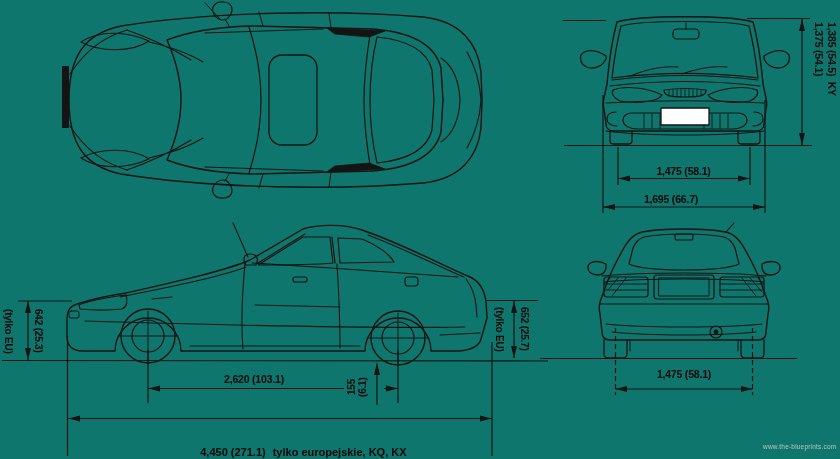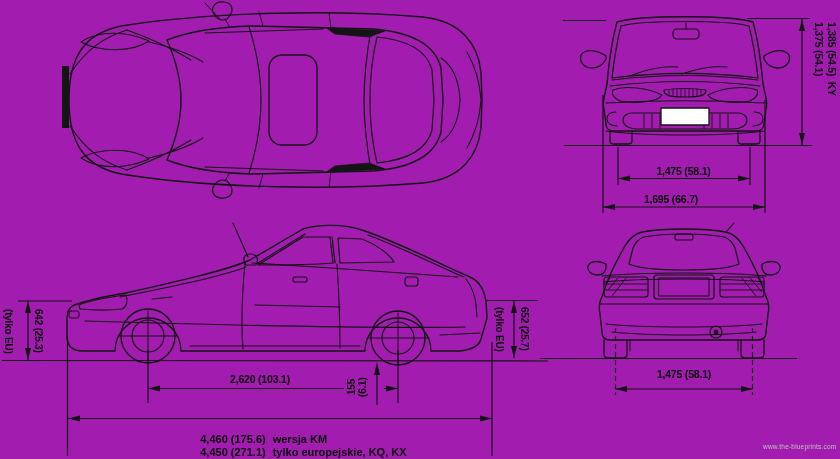--- a/index.html
+++ b/index.html
@@ -1,16 +1,16 @@
 <!DOCTYPE html>
 <html><head>
 <meta charset="utf-8">
 <style>
   html,body{margin:0;padding:0;background:#fff;}
-  .canvas{position:relative;width:840px;height:459px;background:#a21caf;overflow:hidden;
+  .canvas{position:relative;width:840px;height:459px;background:#0f766e;overflow:hidden;
           font-family:"Liberation Sans",sans-serif;color:#0a0a0a;}
   .art{position:absolute;}
   .art path,.art rect,.art circle,.art line{vector-effect:non-scaling-stroke;}
   .dim{position:absolute;font-weight:bold;font-size:10.5px;line-height:1;letter-spacing:-0.2px;
        color:#0a0a0a;white-space:pre;}
   .dim.center{text-align:center;}
   .vtext{position:absolute;font-weight:bold;font-size:10px;line-height:1;letter-spacing:-0.2px;
          color:#0a0a0a;white-space:pre;writing-mode:vertical-lr;}
   .vtext.mid{text-align:center;}
   .vtext.ccw{writing-mode:vertical-rl;transform:rotate(180deg);}
@@ -146,33 +146,30 @@
 
   <div class="dim center" style="left:617px;top:166px;width:133px;">1,475 (58.1)</div>
   <div class="dim center" style="left:602px;top:194px;width:138px;">1,695 (66.7)</div>
 
   <div class="vtext" style="left:813px;top:22px;height:130px;font-size:10.5px;">1,375 (54.1)</div>
   <div class="vtext" style="left:826px;top:22px;height:130px;font-size:10.5px;">1,385 (54.5)  KY</div>
 
   <div class="vtext mid" style="left:3px;top:301px;height:60px;">(tylko EU)</div>
   <div class="vtext mid" style="left:33px;top:301px;height:60px;">642 (25.3)</div>
 
-  <div class="dim center" style="left:190px;top:374px;width:140px;text-align:center;">2,620 (103.1)</div>
+  <div class="dim center" style="left:184px;top:374px;width:140px;text-align:center;">2,620 (103.1)</div>
 
   <div class="vtext ccw mid" style="left:347px;top:370px;height:34px;">155</div>
   <div class="vtext ccw mid" style="left:358px;top:368px;height:38px;">(6.1)</div>
 
   <div class="vtext mid" style="left:494px;top:300px;height:58px;">(tylko EU)</div>
   <div class="vtext mid" style="left:519px;top:300px;height:58px;">652 (25.7)</div>
 
   <div class="dim center" style="left:615px;top:369px;width:138px;">1,475 (58.1)</div>
 
-  <div class="len-row" style="left:188px;top:420px;">
-    <span class="val">4,460 (175.6)</span><span>wersja KM</span>
-  </div>
   <div class="len-row" style="left:188px;top:433px;">
     <span class="val">4,450 (271.1)</span><span>tylko europejskie, KQ, KX</span>
   </div>
   <div class="len-row" style="left:188px;top:446px;">
     
   </div>
 
   <div class="watermark" style="left:763px;top:443px;">www.the-blueprints.com</div>
 </div>
 

